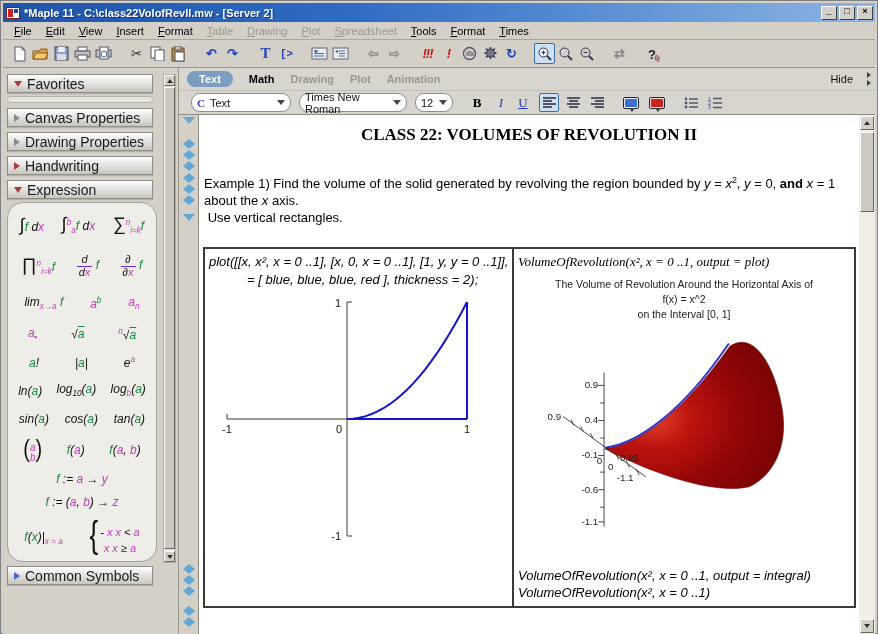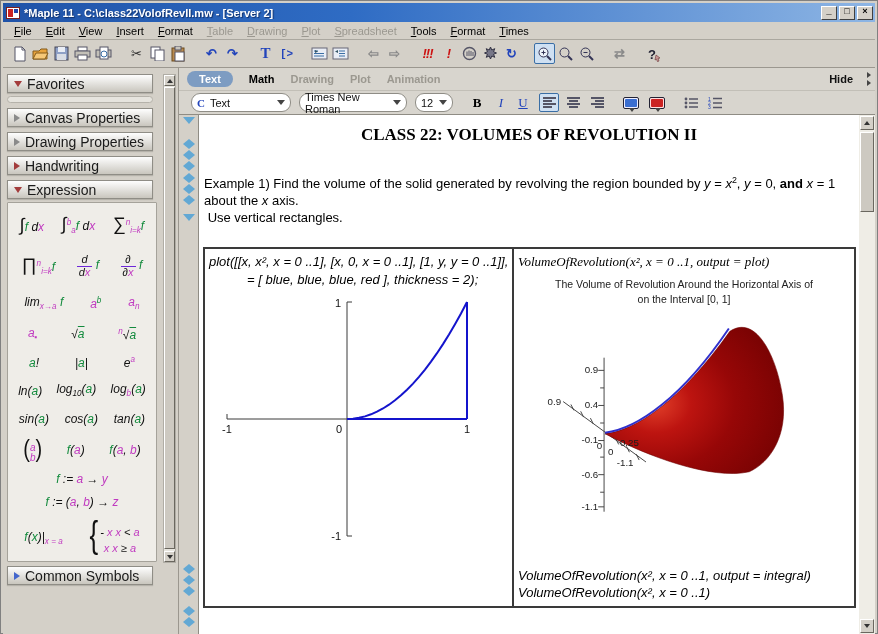--- a/index.html
+++ b/index.html
@@ -31,21 +31,21 @@
   
   .main{display:flex;height:567px}
   .sidebar{width:176px;background:#d4d0c8;position:relative;padding:6px 2px 0 2px;border-right:1px solid #9b978f}
   .pal-head{width:146px;height:19px;margin:0 0 5px 2px;border:1px solid #8f8d86;border-radius:0;background:linear-gradient(#fefefe,#c9c6be);display:flex;align-items:center;padding-left:6px;font-size:14px;color:#1a1a1a;box-shadow:0 1px 1px #b5b2aa}
   .arr{width:0;height:0;margin-right:5px}
   .arr.down{border-left:4px solid transparent;border-right:4px solid transparent;border-top:6px solid #a33c3c}
   .arr.right{border-top:4px solid transparent;border-bottom:4px solid transparent;border-left:6px solid #8a8a8a}
   .arr.right.red{border-left-color:#a33c3c}
   .arr.right.blue{border-left-color:#4466cc}
   .fav-empty{width:146px;height:7px;margin:-2px 0 5px 2px;border:1px solid #b5b2aa;border-radius:5px;background:#e6e4de}
-  .expr-panel{width:150px;height:360px;margin:-2px 0 4px 2px;border:1px solid #a5a29a;border-radius:1px;background:#efede8;padding:2px 3px;overflow:hidden;font-family:"Liberation Serif",serif;font-style:italic;font-size:12px;color:#111}
+  .expr-panel{width:150px;height:360px;margin:-2px 0 4px 2px;border:1px solid #a5a29a;border-radius:16px;background:#efede8;padding:2px 3px;overflow:hidden;font-family:"Liberation Serif",serif;font-style:italic;font-size:12px;color:#111}
   .xrow{display:flex;justify-content:space-around;align-items:center}
   .expr-item{white-space:nowrap}
   .c-g{color:#128a3c}.c-m{color:#c03ac0}
   .t-b{font-weight:bold;font-style:normal}
   .pos-u{vertical-align:super;font-size:0.68em}
   .pos-d{vertical-align:sub;font-size:0.68em}
   .ov{text-decoration:overline}
   .bigop{font-size:18px;font-style:normal}
   .frac{display:inline-flex;flex-direction:column;align-items:center;vertical-align:middle;line-height:1.05;font-size:11px}
   .frac .den{border-top:1px solid #6d28d9;padding:0 2px}
@@ -57,21 +57,21 @@
   .sb-btn{position:absolute;left:0;width:11px;height:11px;background:#d4d0c8;border:1px solid;border-color:#fff #6a675f #6a675f #fff;display:flex;align-items:center;justify-content:center}
   .sb-thumb{position:absolute;left:0;width:11px;background:#cdc9c1;border:1px solid;border-color:#fff #6a675f #6a675f #fff}
   .tri-u{width:0;height:0;border-left:3px solid transparent;border-right:3px solid transparent;border-bottom:4px solid #333}
   .tri-d{width:0;height:0;border-left:3px solid transparent;border-right:3px solid transparent;border-top:4px solid #333}
   
   .docpane{flex:1;display:flex;flex-direction:column;background:#d8d5ce}
   .ctxbar{height:23px;display:flex;align-items:center;font-size:11px;position:relative;border-bottom:1px solid #c2bfb7}
   .tab{margin-left:16px;color:#000;font-weight:bold}
   .tab.selpill{margin-left:8px;background:#7d9cc2;color:#fff;border-radius:9px;padding:2px 12px;font-weight:bold}
   .tab.dis{color:#9b9890}
-  .hide-lbl{position:absolute;right:22px;font-weight:bold;color:#111}
+  .hide-lbl{position:absolute;right:22px;font-weight:normal;color:#111}
   .ovf{position:absolute;right:4px;top:4px;display:flex;flex-direction:column;gap:2px}
   .ovf i{display:block;width:0;height:0;border-top:3px solid transparent;border-bottom:3px solid transparent;border-left:4px solid #444}
   .fmtbar{height:24px;position:relative;border-bottom:1px solid #8f8c84}
   .dd{position:absolute;top:2px;height:19px;border:1px solid #8f8d86;border-radius:9px;background:#fff;display:flex;align-items:center;font-size:11px;padding:0 5px;color:#111}
   .dd .ddarr{margin-left:auto;width:0;height:0;border-left:4px solid transparent;border-right:4px solid transparent;border-top:5px solid #444}
   .fbtn{position:absolute;top:2px;width:20px;height:19px;display:flex;align-items:center;justify-content:center;font-size:13px}
   .fbtn.sel{border:1px solid #3a6ea5;background:#cfe0f2;border-radius:2px}{}
   .lineic{display:flex;flex-direction:column;justify-content:space-between;width:13px;height:11px}
   .lineic i{display:block;height:2px;background:#556}
   .lineic.ct i:nth-child(even){margin:0 2px}
@@ -491,20 +491,21 @@
                     <polyline points="138.0,127.0 258.0,127.0" fill="none" stroke="#1414cc" stroke-width="2"></polyline>
                     <polyline points="258.0,127.0 258.0,10.0" fill="none" stroke="#1414cc" stroke-width="2"></polyline>
                   </g>
               </svg>
             </div>
 
             <div class="cell-r">
               <div class="mcode">VolumeOfRevolution(x², x = 0 ..1, output = plot)</div>
               <div class="p3title">
                 <div>The Volume of Revolution Around the Horizontal Axis of</div>
+                <div>f(x) = x^2</div>
                 <div>on the Interval [0, 1]</div>
               </div>
               <svg id="plot3d" width="332" height="232" viewBox="0 0 332 238" style="margin:0 auto">
                 <defs>
                   <radialGradient id="horngrad" cx="28%" cy="52%" r="72%">
                     <stop offset="0%" stop-color="#e2402a"></stop>
                     <stop offset="28%" stop-color="#bd1410"></stop>
                     <stop offset="62%" stop-color="#970707"></stop>
                     <stop offset="100%" stop-color="#7c0303"></stop>
                   </radialGradient>

